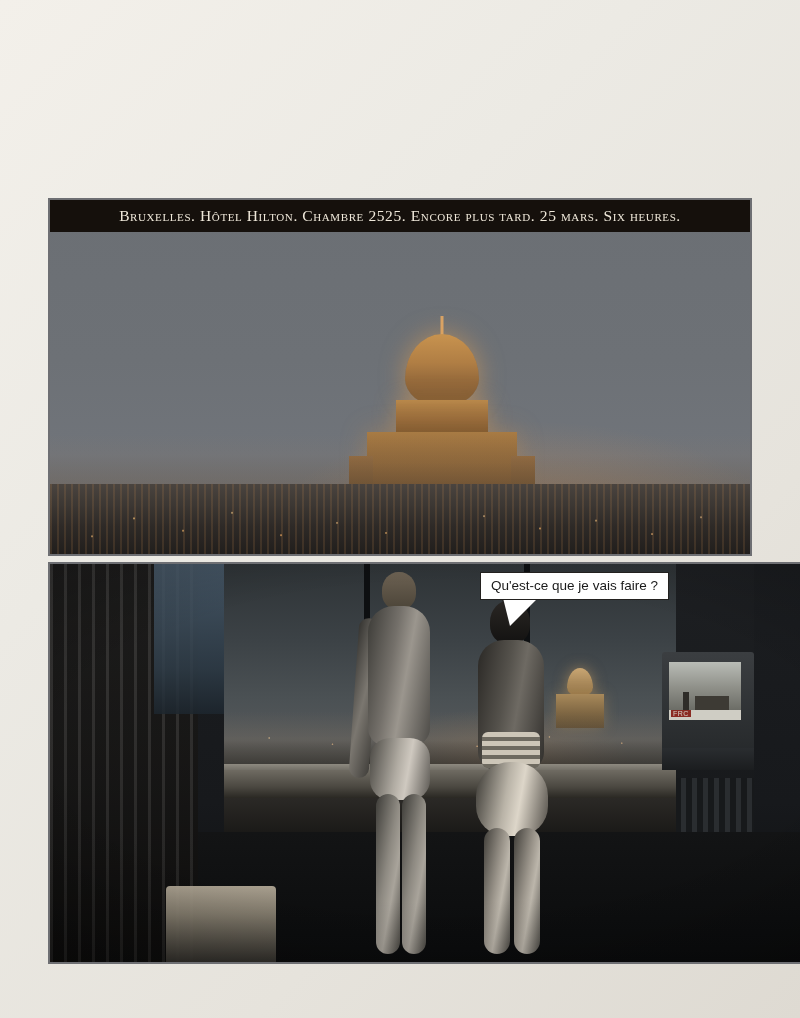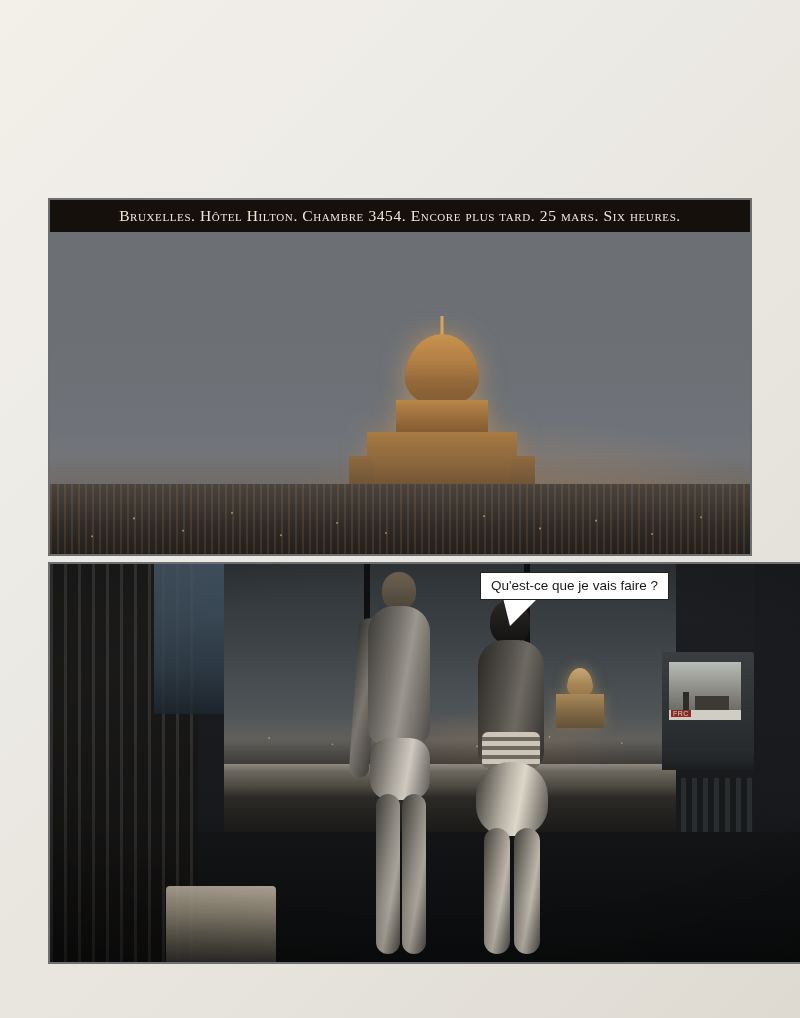--- a/index.html
+++ b/index.html
@@ -552,21 +552,21 @@
       <div class="base"></div>
       <div class="wing-l"></div>
       <div class="wing-r"></div>
     </div>
 
     <div class="haze"></div>
     <div class="cityline"></div>
     <div class="citylights"></div>
 
     <div class="caption-bar">
-      <span class="caption-text">Bruxelles. Hôtel Hilton. Chambre 3454. Encore plus tard. 25 mars. Six heures.</span>
+      <span class="caption-text">Bruxelles. Hôtel Hilton. Chambre 2525. Encore plus tard. 25 mars. Six heures.</span>
     </div>
   </div>
 
   <div class="panel2">
     <div class="room">
 
       <div class="window">
         <div class="mullion" style="left:140px"></div>
         <div class="mullion" style="left:300px"></div>
         <div class="mini-dome">

